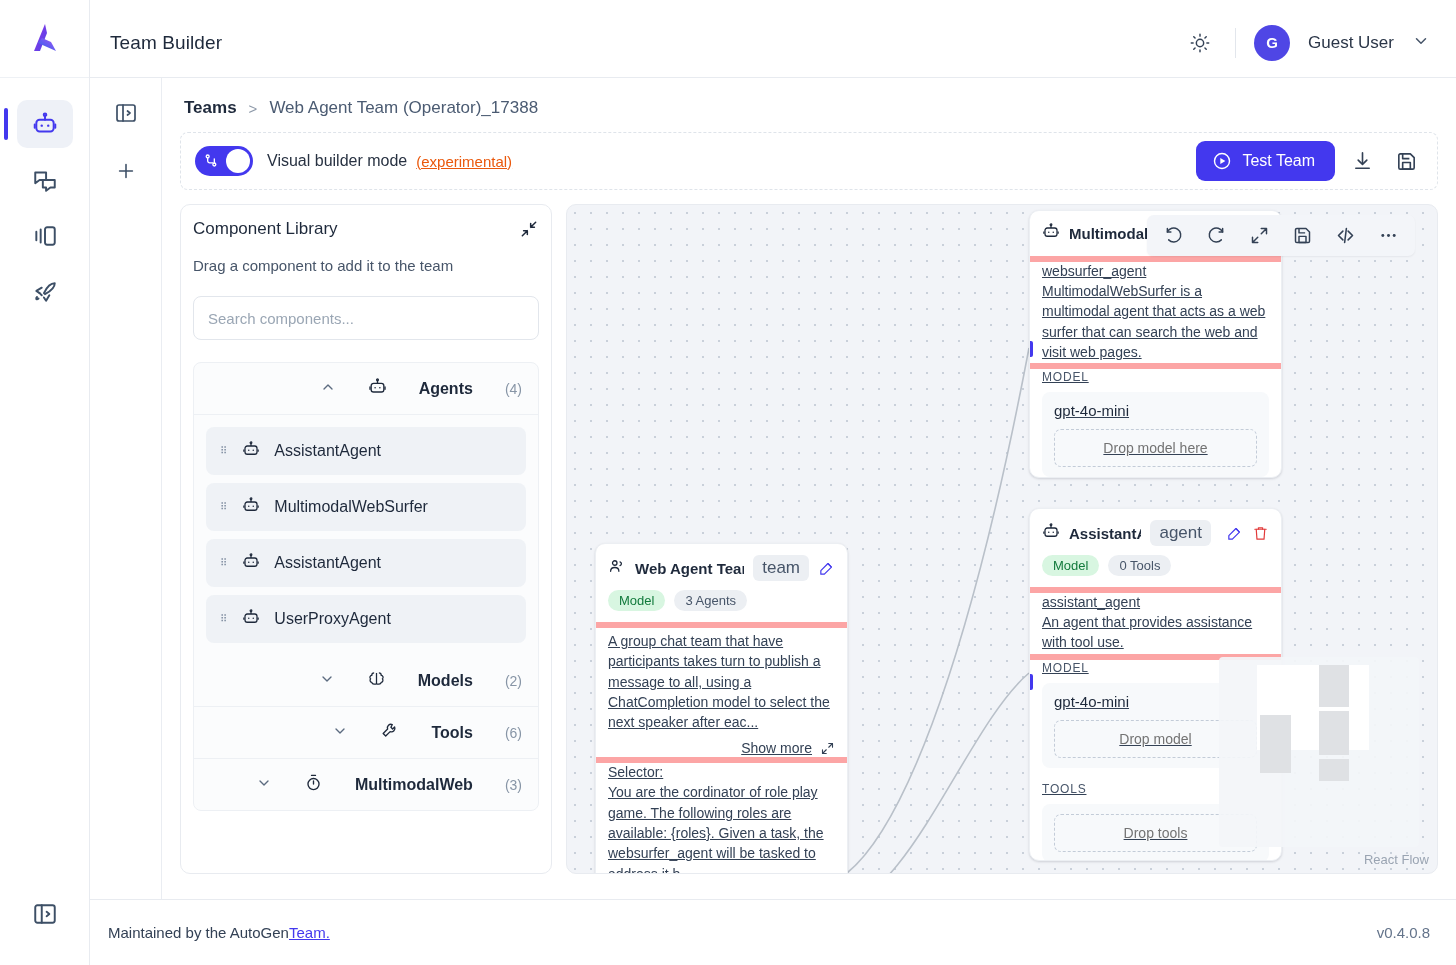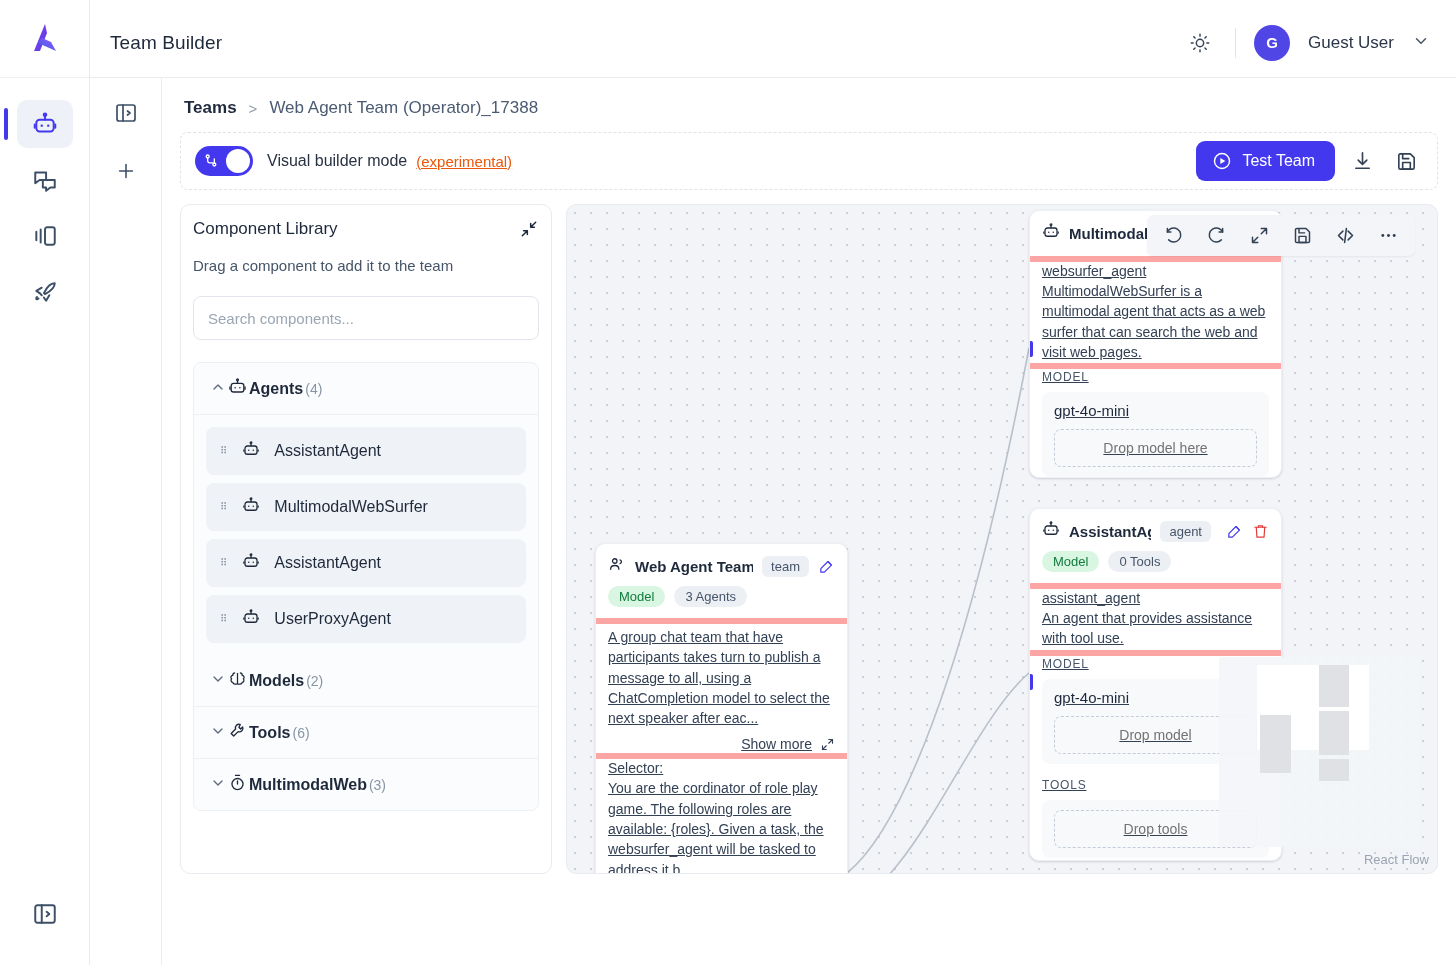--- a/index.html
+++ b/index.html
@@ -102,22 +102,23 @@
   .lib-collapse{ margin-left:auto; color:#1e293b; cursor:pointer;}
   .lib-sub { font-size:15px; color:#475569; margin-top:14px; }
   .search {
     margin-top:22px; height:44px; border:1px solid #e2e6ec; border-radius:8px;
     width:100%; padding:0 14px; font-size:15px; color:#334155; outline:none;
     font-family:"Liberation Sans", sans-serif; background:#fff;
   }
   .search::placeholder{ color:#9aa6b4; }
   .cat-wrap { margin-top:22px; border:1px solid #edf0f4; border-radius:8px; background:#fbfcfd; overflow:hidden;}
   .cat-head {
-    display:flex; align-items:center; gap:2px; padding:14px 16px; cursor:pointer;
+    display:flex; align-items:center; gap:32px; padding:14px 16px; cursor:pointer;
     border-bottom:1px solid #edf0f4;
+    justify-content:flex-end;
   }
   .cat-name { font-size:16px; color:#1e293b; font-weight:600; }
   .cat-count{ font-size:14px; color:#7b8persist; }
   .cat-count{ color:#8795a6; font-size:14px; }
   .chev { color:#5b6b7f; display:inline-block; }
   .cat-body { padding:4px 12px 12px 12px; background:#fbfcfd; }
   .comp-item {
     height:48px; background:#eff2f6; border-radius:8px; margin-top:8px;
     display:flex; align-items:center; gap:14px; padding:0 14px; cursor:grab;
   }
@@ -134,21 +135,21 @@
   }
   .rf-brand { position:absolute; right:8px; bottom:6px; font-size:13px; color:#9aa4b2; }
 
   .node {
     position:absolute; background:#fff; border-radius:10px;
     box-shadow:0 1px 3px rgba(16,24,40,.10), 0 1px 2px rgba(16,24,40,.06);
     border:1px solid #eceff3;
   }
   .node-head { padding:11px 12px 0 12px; display:flex; align-items:center; gap:9px;}
   .node-title{ font-size:15px; color:#1e293b; font-weight:600; white-space:nowrap; overflow:hidden;}
-  .pill-gray{ background:#eceff3; color:#475569; font-size:13px; border-radius:6px; padding:3px 9px;}
+  .pill-gray{ background:#eceff3; color:#475569; font-size:17px; border-radius:6px; padding:3px 9px;}
   .badges{ display:flex; gap:9px; padding:9px 12px 11px 12px;}
   .badge-green{ background:#d8f6e1; color:#127a3c; font-size:13px; border-radius:11px; padding:3px 11px;}
   .badge-gray{ background:#eceff3; color:#475569; font-size:13px; border-radius:11px; padding:3px 11px;}
   .node-sec{ border-top:6px solid #fca5a5; padding:1px 12px;text-decoration:underline; }
   .node-name{ font-size:14px; color:#334155; }
   .node-desc{ font-size:14px; color:#334155; line-height:1.45; margin-top:2px;}
   .showmore{ display:flex; justify-content:flex-end; align-items:center; gap:8px; margin-top:8px; font-size:14px; color:#334155; cursor:pointer;}
   .sec-label{ font-size:12px; color:#475569; letter-spacing:.8px; }
   .drop-card{ background:#f7f9fb; border-radius:8px; padding:10px 12px; margin-top:8px;}
   .drop-card .mname{ font-size:15px; color:#1e293b; }
@@ -630,15 +631,20 @@
               <div class="mm-node" style="left:100px; top:102px; width:30px; height:22px;"></div>
             </div>
 
             <div class="rf-brand">React Flow</div>
           </div>
 
         </div>
       </div>
     </div>
 
+    <div class="footer">
+      <span>Maintained by the AutoGen </span>
+        <a href="#">Team.</a>
+      <span class="version">v0.4.0.8</span>
+    </div>
 
   </div>
 </div>
 
 </body></html>

